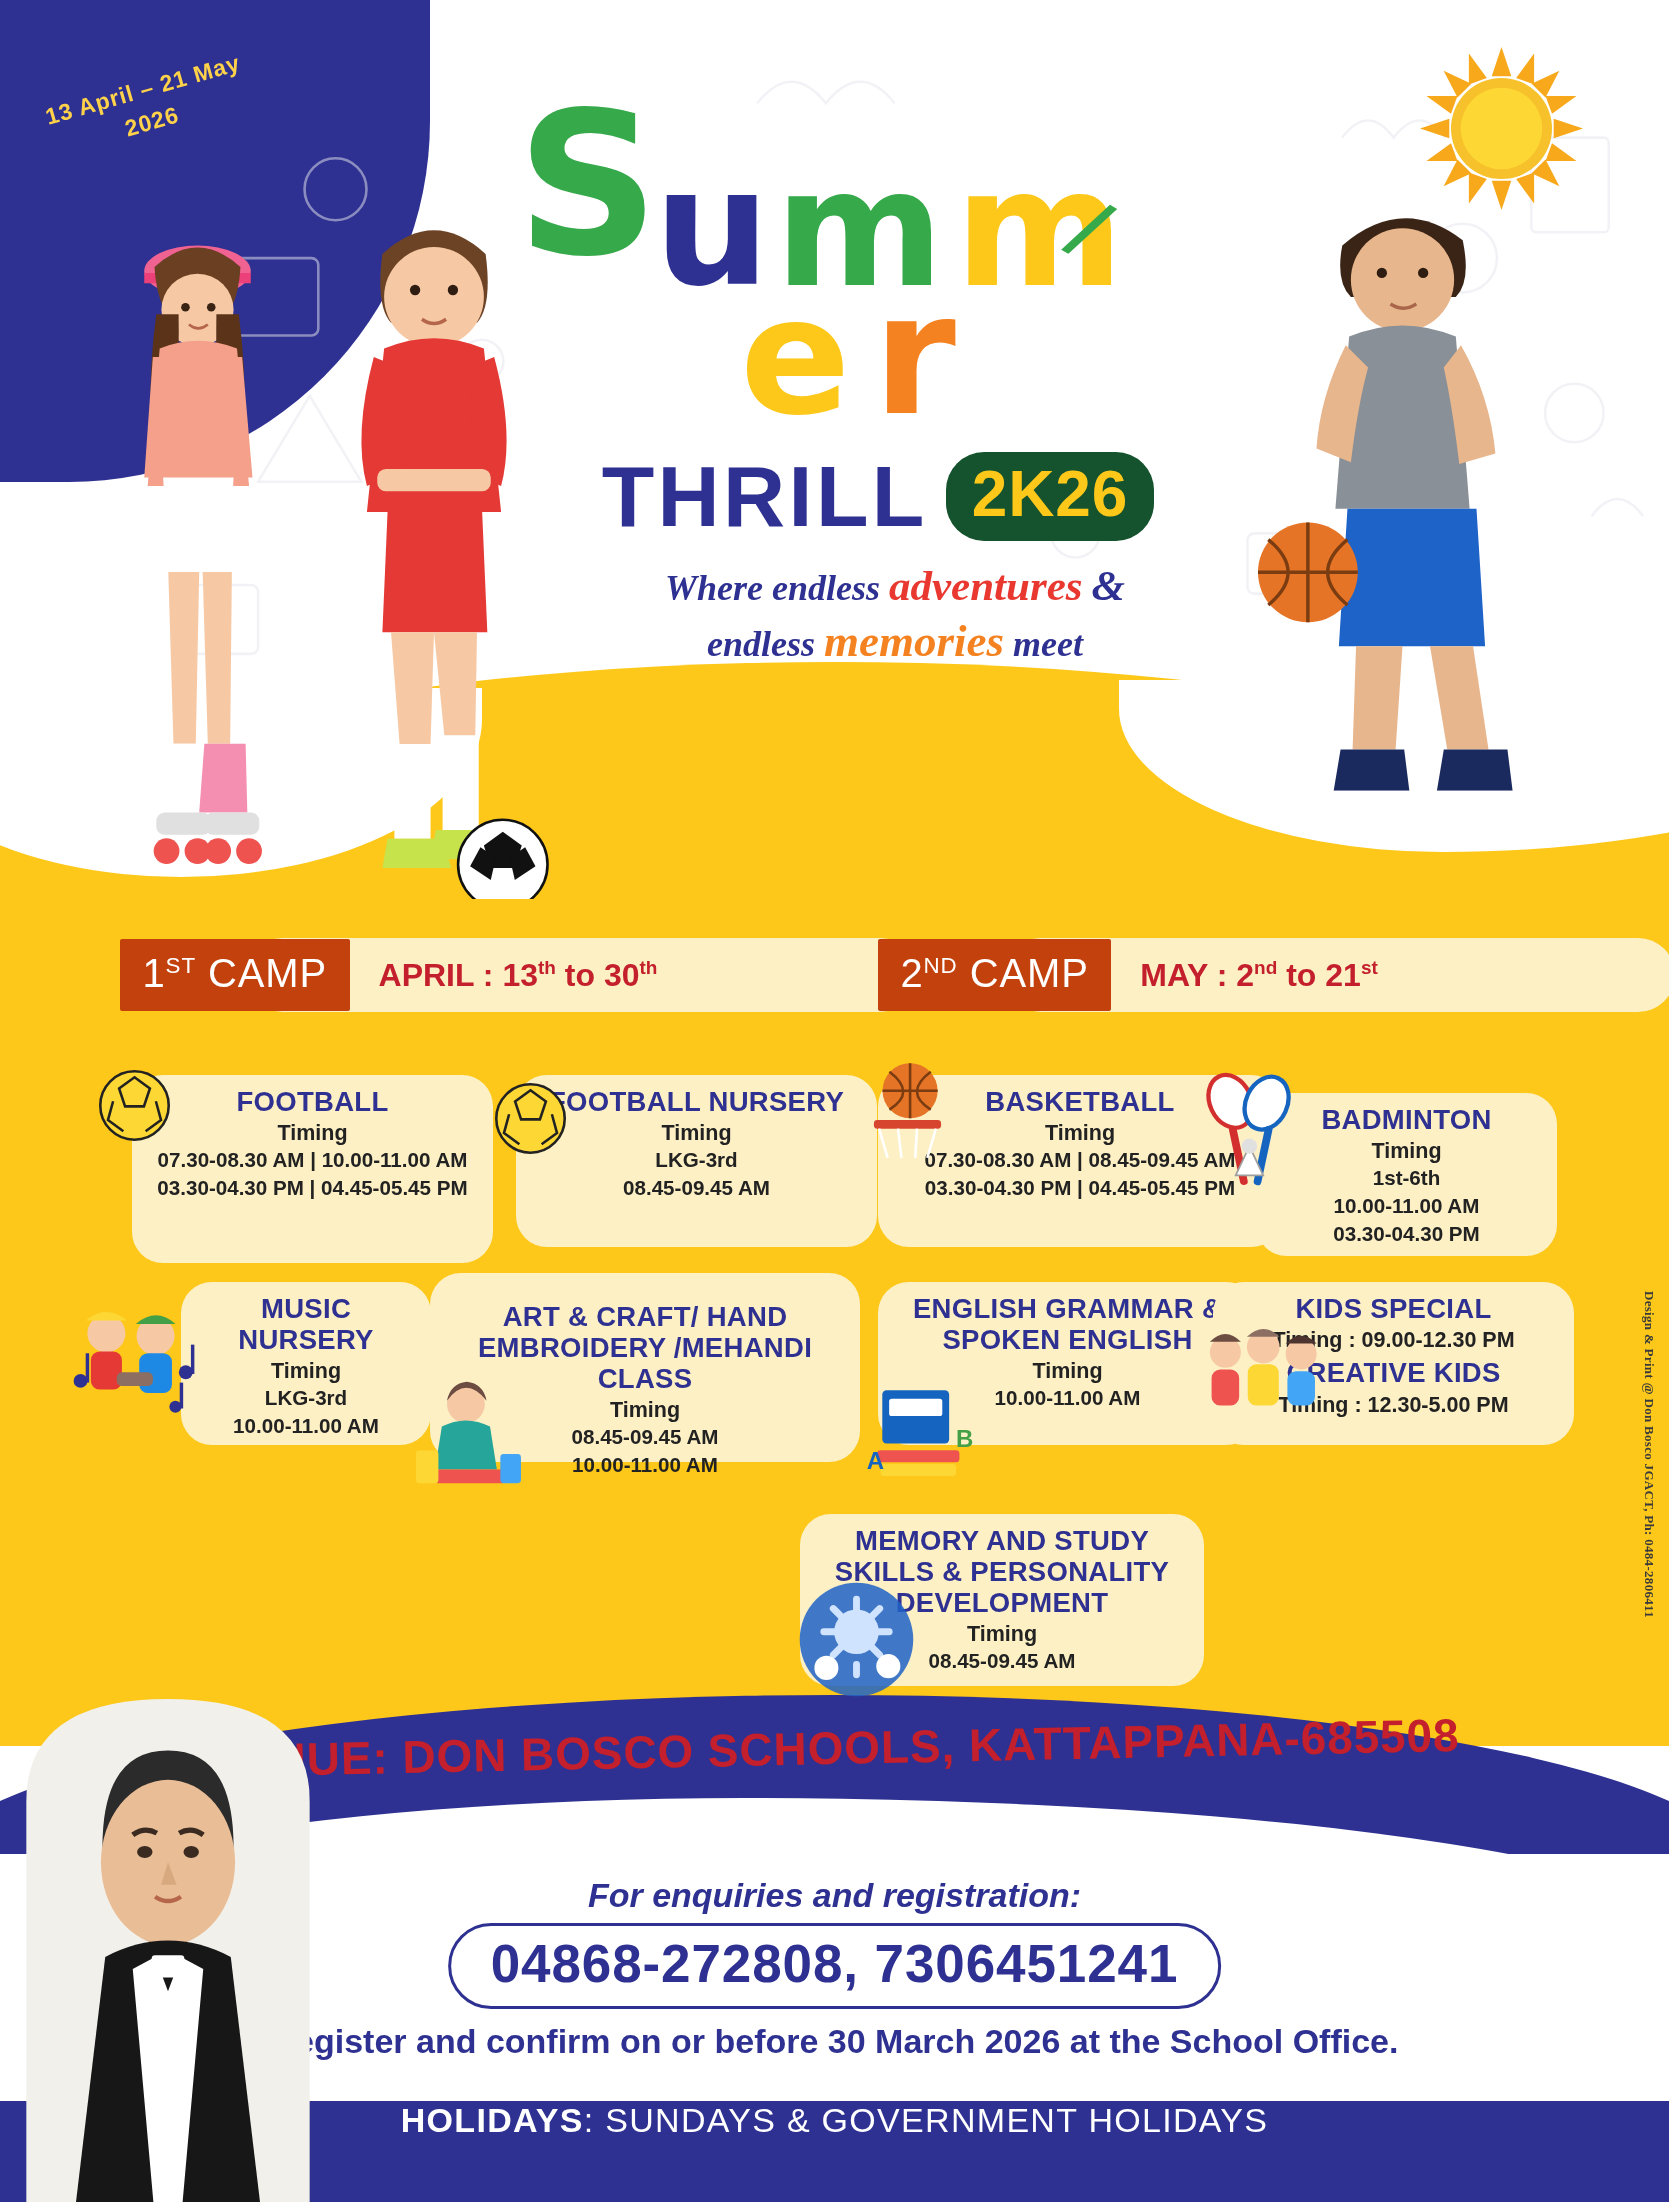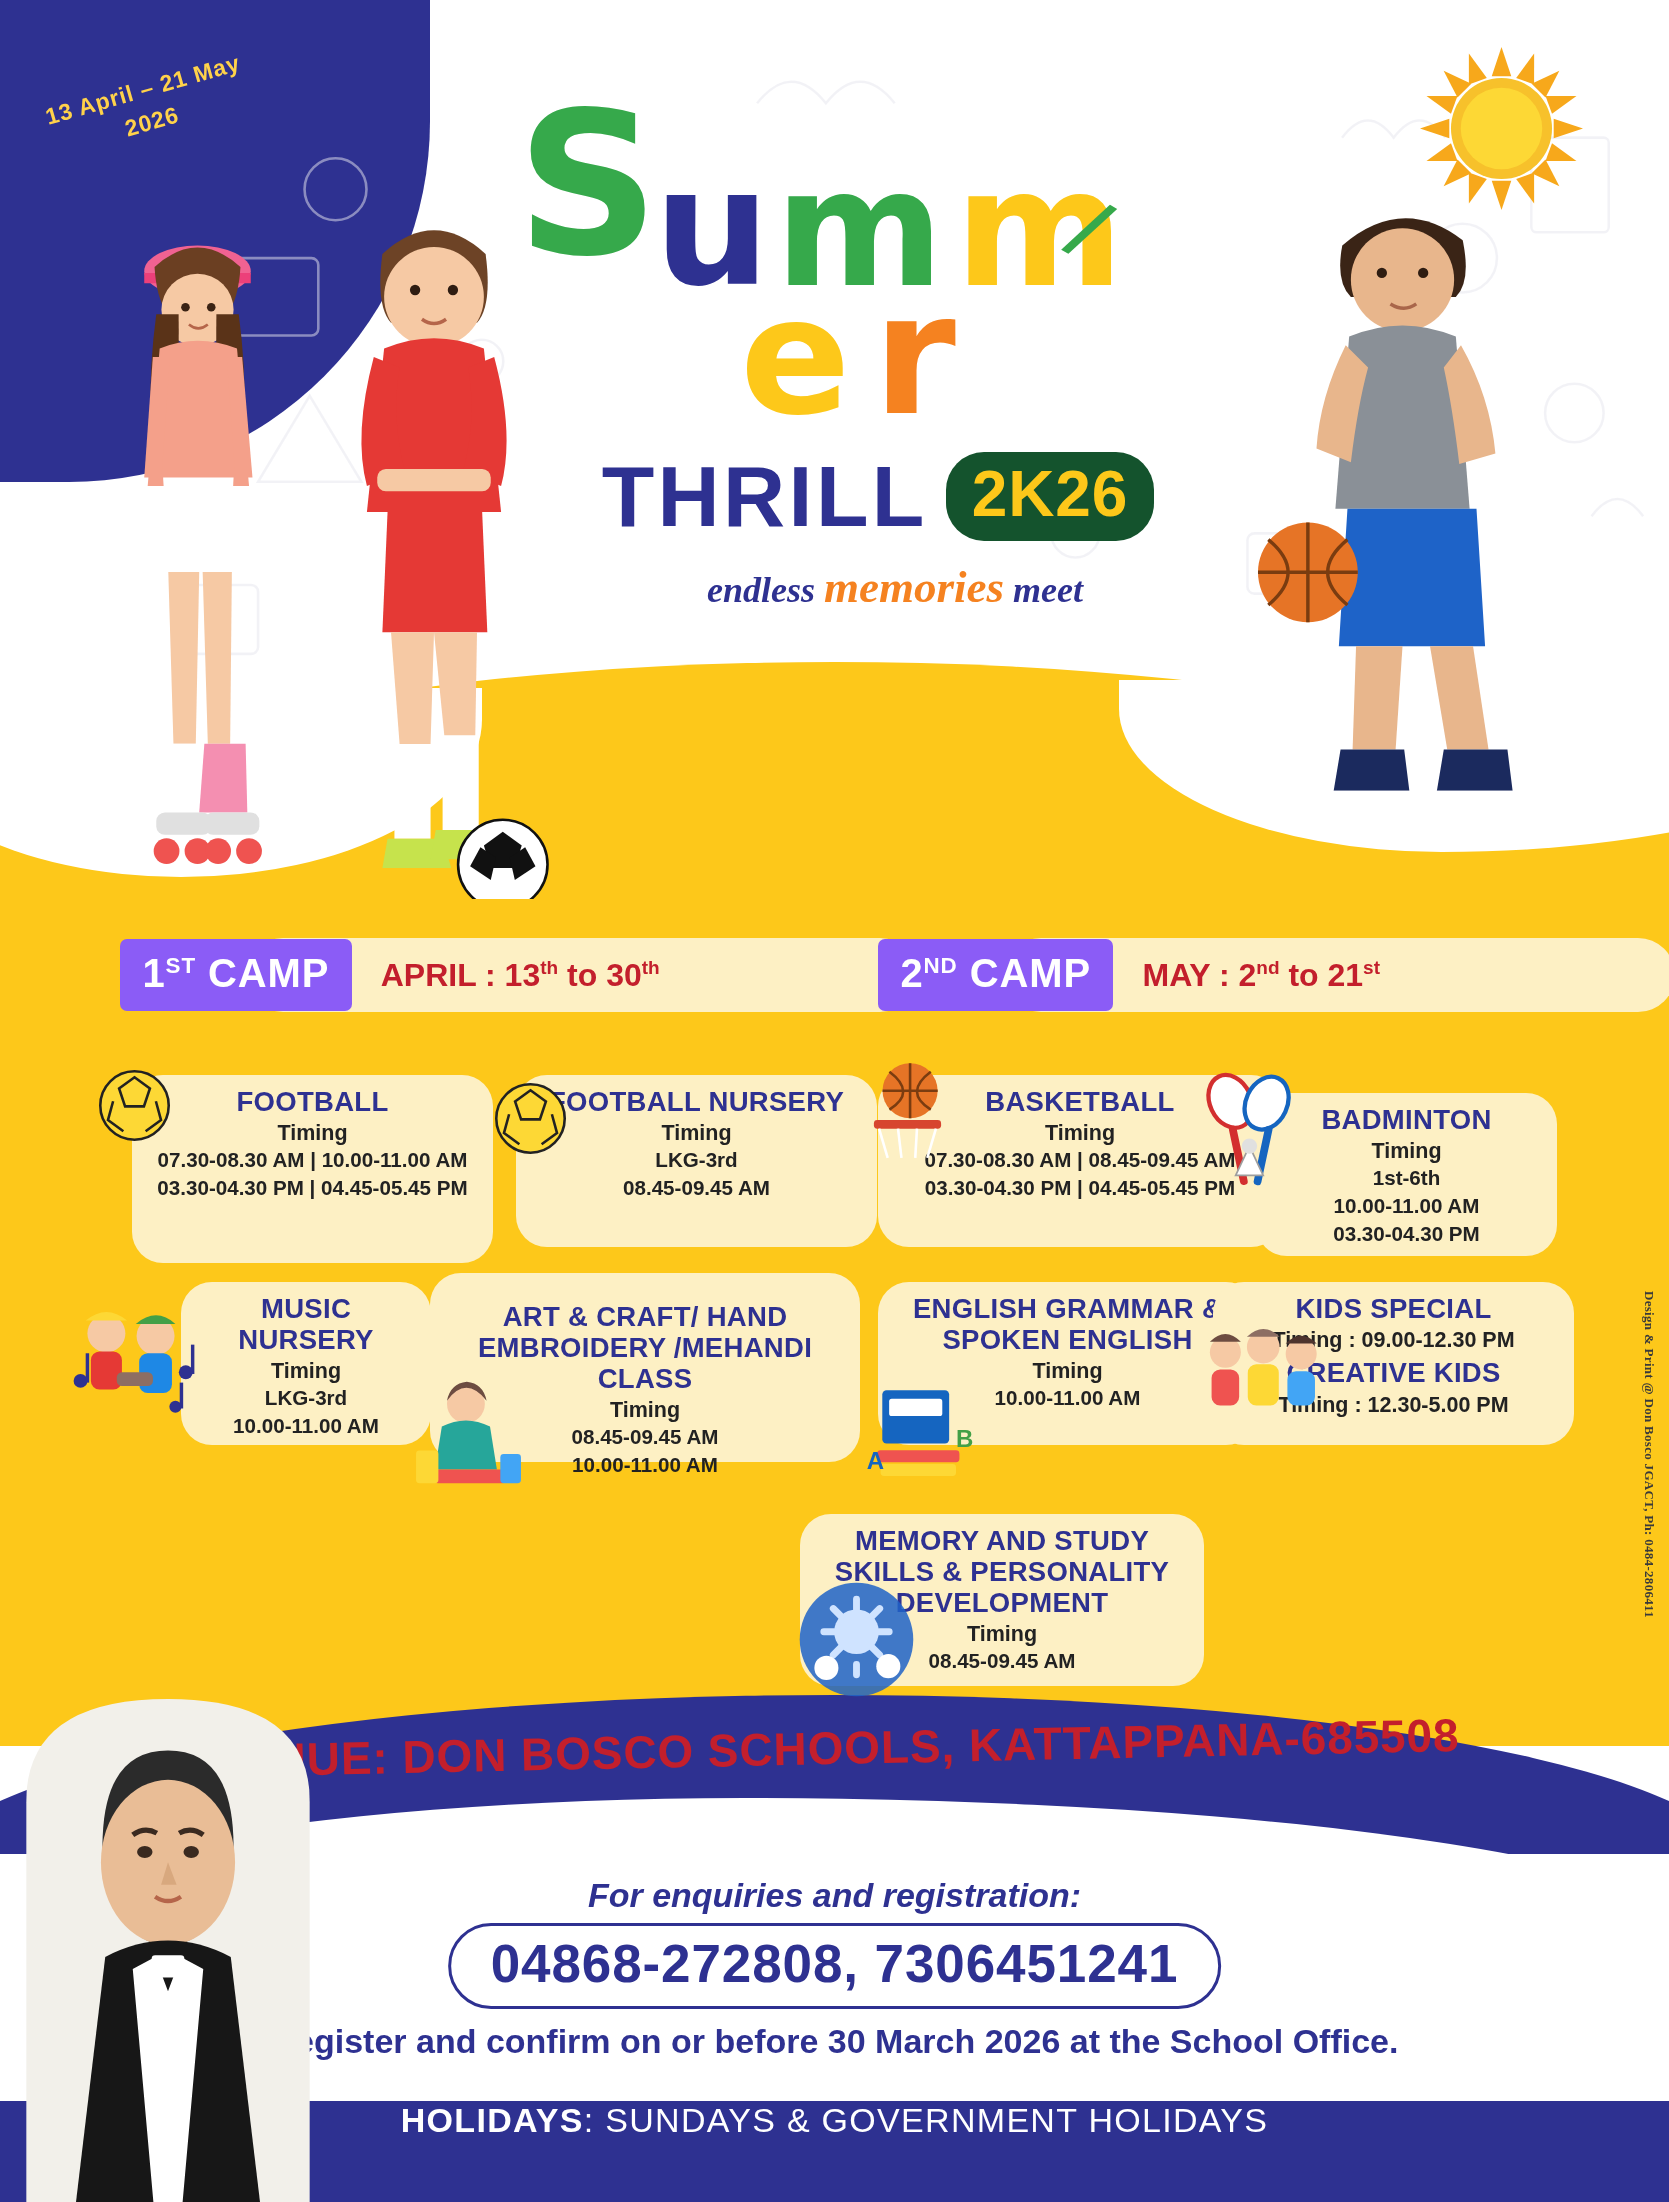--- a/index.html
+++ b/index.html
@@ -206,25 +206,25 @@
     position: absolute;
     left: 126px; top: 0;
     height: 74px;
     background: #fdf0c4;
     border-radius: 38px;
     z-index: 0;
   }
   .camp-tag {
     position: relative;
     z-index: 2;
-    background: #8b5cf6;
+    background: #c2410c;
     color: #ffffff;
     font-size: 40px;
-    font-weight: 700;
-    border-radius: 7px;
+    font-weight: 400;
+    border-radius: 2px;
     padding: 12px 22.4px 15.5px 22.4px;
     letter-spacing: 0.9px;
     white-space: nowrap;
   }
   .camp-tag sup { font-size: 22.4px; }
   .camp-dates {
     position: relative;
     z-index: 2;
     color: #c31f2c;
     font-size: 32px;
@@ -482,20 +482,23 @@
       <span class="sm-letter" style="left:430px; top:71px; font-size:162px; color:#fdc81a;">m</span>
       <span class="sm-letter" style="left:215px; top:198px; font-size:163px; color:#fdc81a;">e</span>
       <span class="sm-letter" style="left:348px; top:194px; font-size:168px; color:#f58220;">r</span>
       <span class="sm-letter" style="left:551px; top:112px; font-size:77px; color:#36a94b; transform:rotate(30deg);">/</span>
     </div>
     <div class="thrill-row">
       <span class="thrill-word">THRILL</span>
       <span class="thrill-badge">2K26</span>
     </div>
     <div class="tagline">
+      <div class="l1">
+        <span>Where endless </span><span class="adv">adventures</span> <span class="amp">&amp;</span>
+      </div>
       <div class="l2">
         <span>endless </span><span class="mem">memories</span><span> meet</span>
       </div>
     </div>
   </div>
 
   <div class="camp-head" style="left:120px; top:938px;">
     <div class="camp-pill-bg" style="width:671px;"></div>
     <div class="camp-tag">
       <span>1</span><sup>ST</sup>

